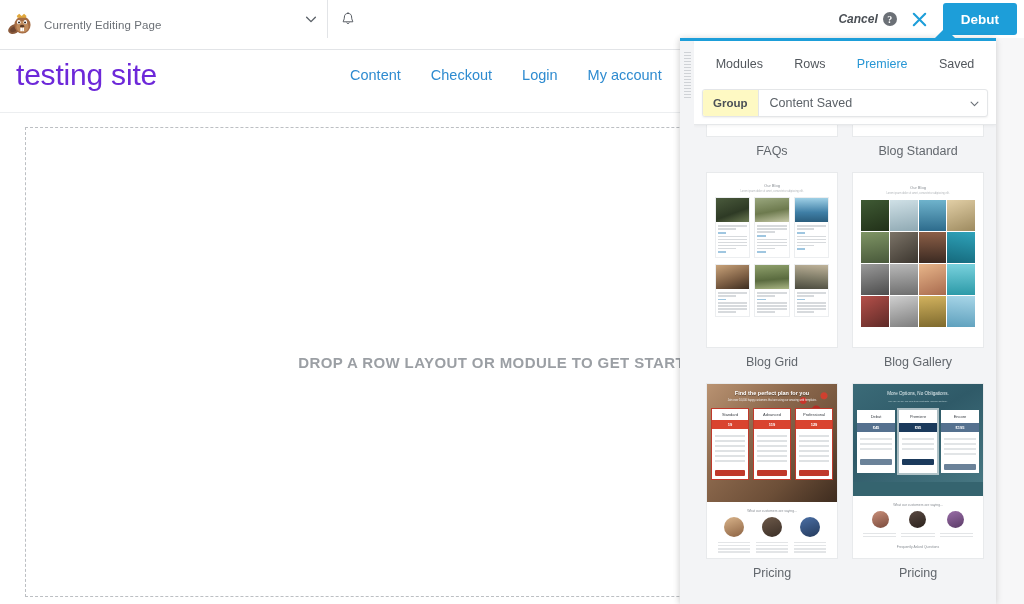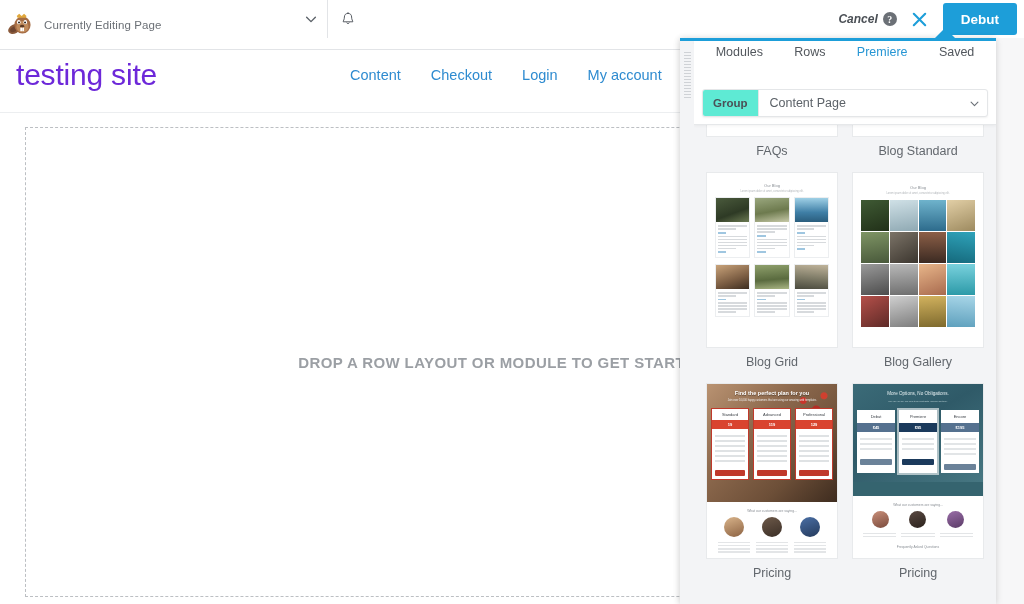--- a/index.html
+++ b/index.html
@@ -156,42 +156,42 @@
   }
   #panel-head {
     position: absolute; left: 0; top: 0;
     width: 302px; height: 84px;
     background: #fff;
     border-bottom: 1px solid #e6e8ea;
     z-index: 52;
     box-shadow: 0 1px 3px rgba(0,0,0,.05);
   }
   #panel-tabs {
-    display: flex; align-items: flex-start;
+    display: flex; align-items: center;
     height: 46px; padding: 0 6px;
     justify-content: space-around;
   }
   .panel-tab {
     font-size: 12.5px; color: #52575d;
     cursor: pointer; padding: 4px 4px;
     white-space: nowrap;
   }
   .panel-tab.active { color: #2796d4; }
 
   #group-row {
     position: absolute; left: 8px; top: 48px;
     width: 286px; height: 28px;
     background: #fff;
     border: 1px solid #e4e6e8;
     border-radius: 3px;
     display: flex; align-items: center;
     box-shadow: 0 1px 2px rgba(0,0,0,.06);
   }
   #group-label {
-    background: #5eead4;
+    background: #fef9c3;
     height: 26px; display:flex; align-items:center;
     padding: 0 10px;
     font-size: 11.5px; font-weight: 700; color: #4b5057;
     border-right: 1px solid #e4e6e8;
     border-radius: 2px 0 0 2px;
   }
   #group-value {
     flex: 1; padding-left: 11px;
     font-size: 12.5px; color: #5c6268;
   }
@@ -428,21 +428,21 @@
     <div id="panel-head">
       <div id="panel-tabs">
         <div class="panel-tab">Modules</div>
         <div class="panel-tab">Rows</div>
         <div class="panel-tab active">Premiere</div>
         <div class="panel-tab">Saved</div>
       </div>
 
       <div id="group-row">
         <div id="group-label">Group</div>
-        <div id="group-value">Content Page</div>
+        <div id="group-value">Content Saved</div>
         <div id="group-caret">
           <svg width="11" height="11" viewBox="0 0 16 16">
             <path d="M3 6 L8 11 L13 6" fill="none" stroke="#6a7077" stroke-width="1.6" stroke-linecap="round" stroke-linejoin="round"></path>
           </svg>
         </div>
       </div>
     </div>
 
     <div id="tpl-scroll">
       <div id="tpl-grid">

